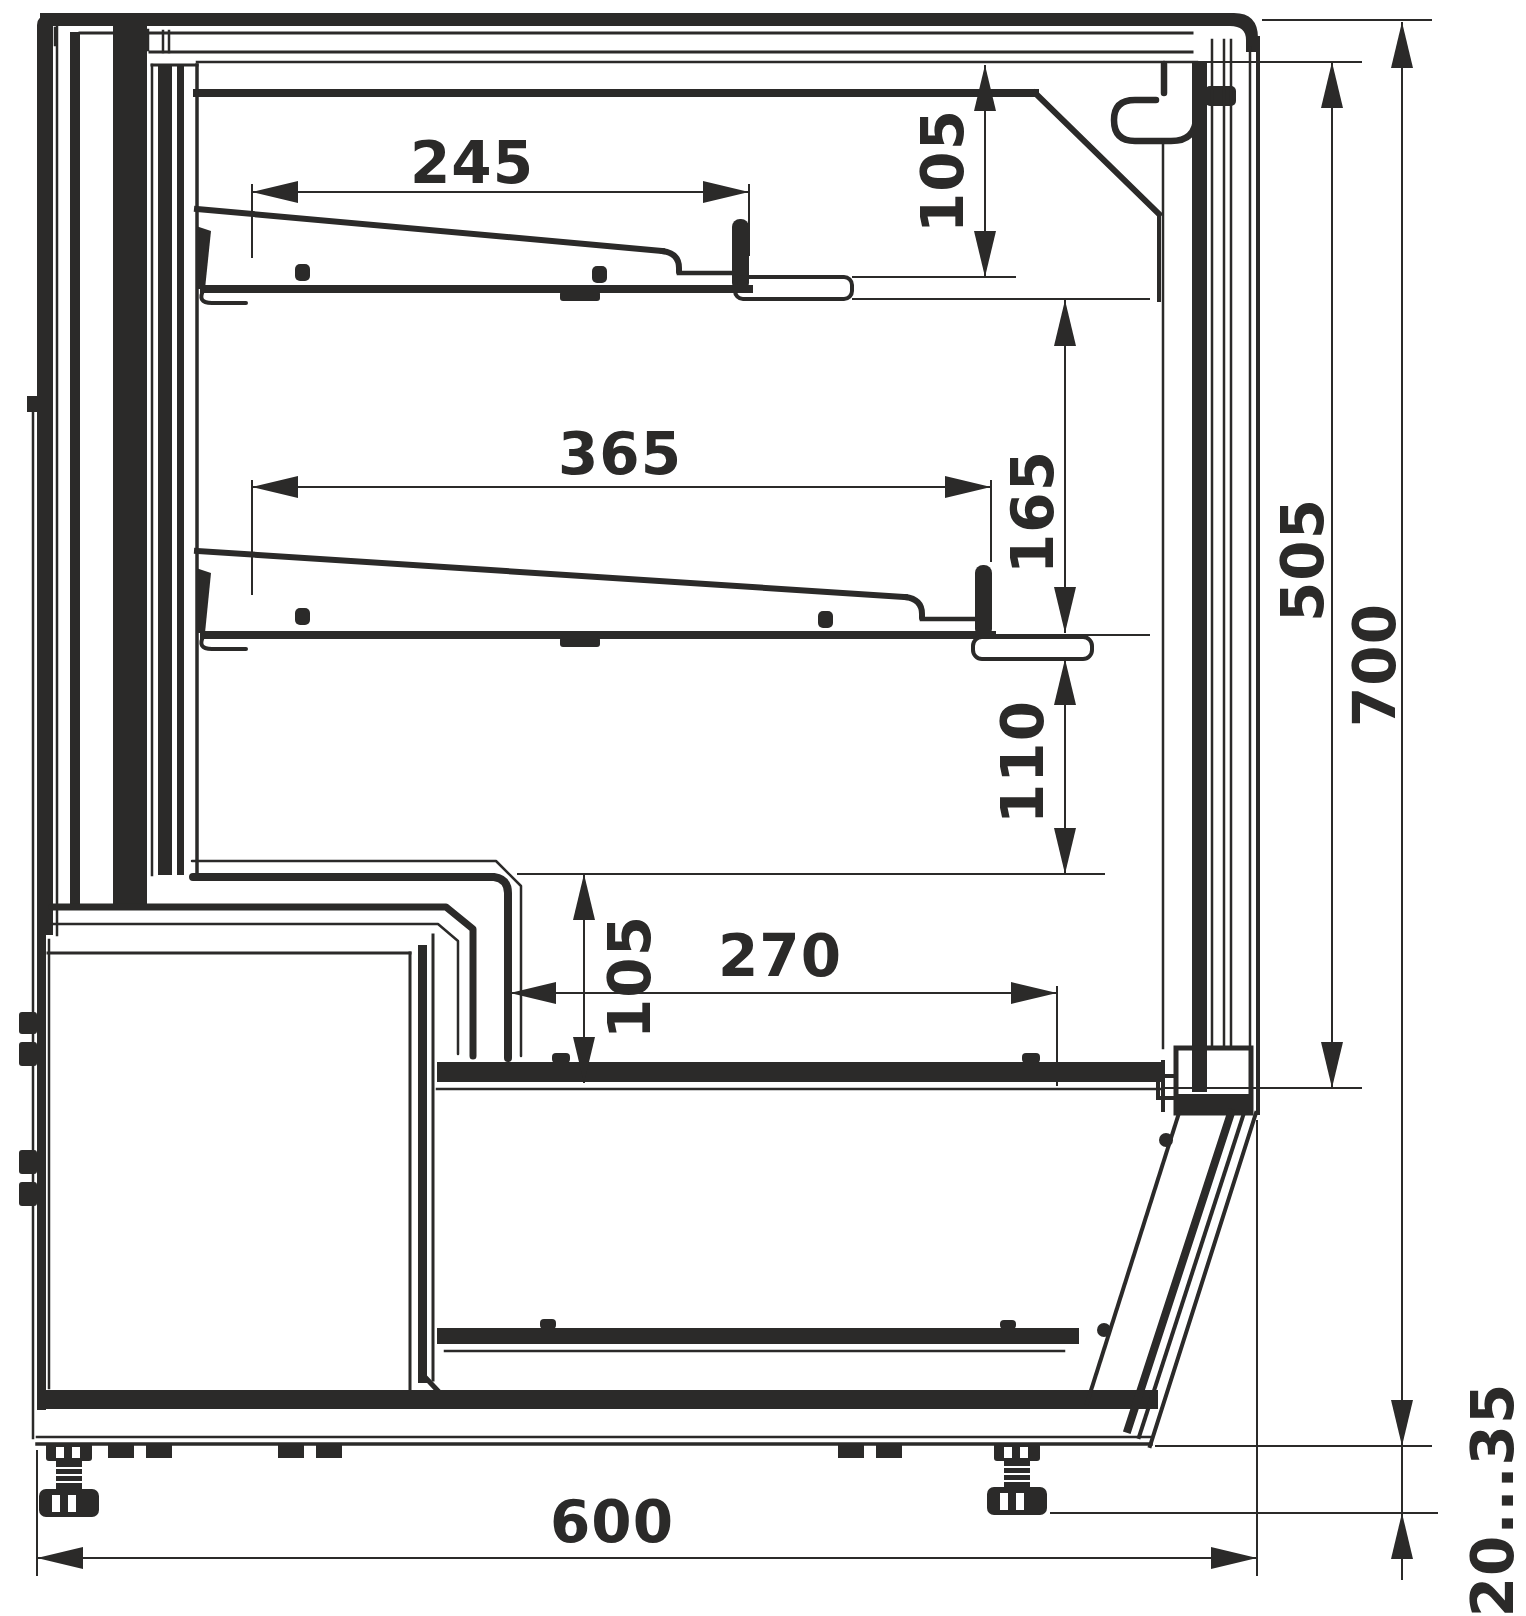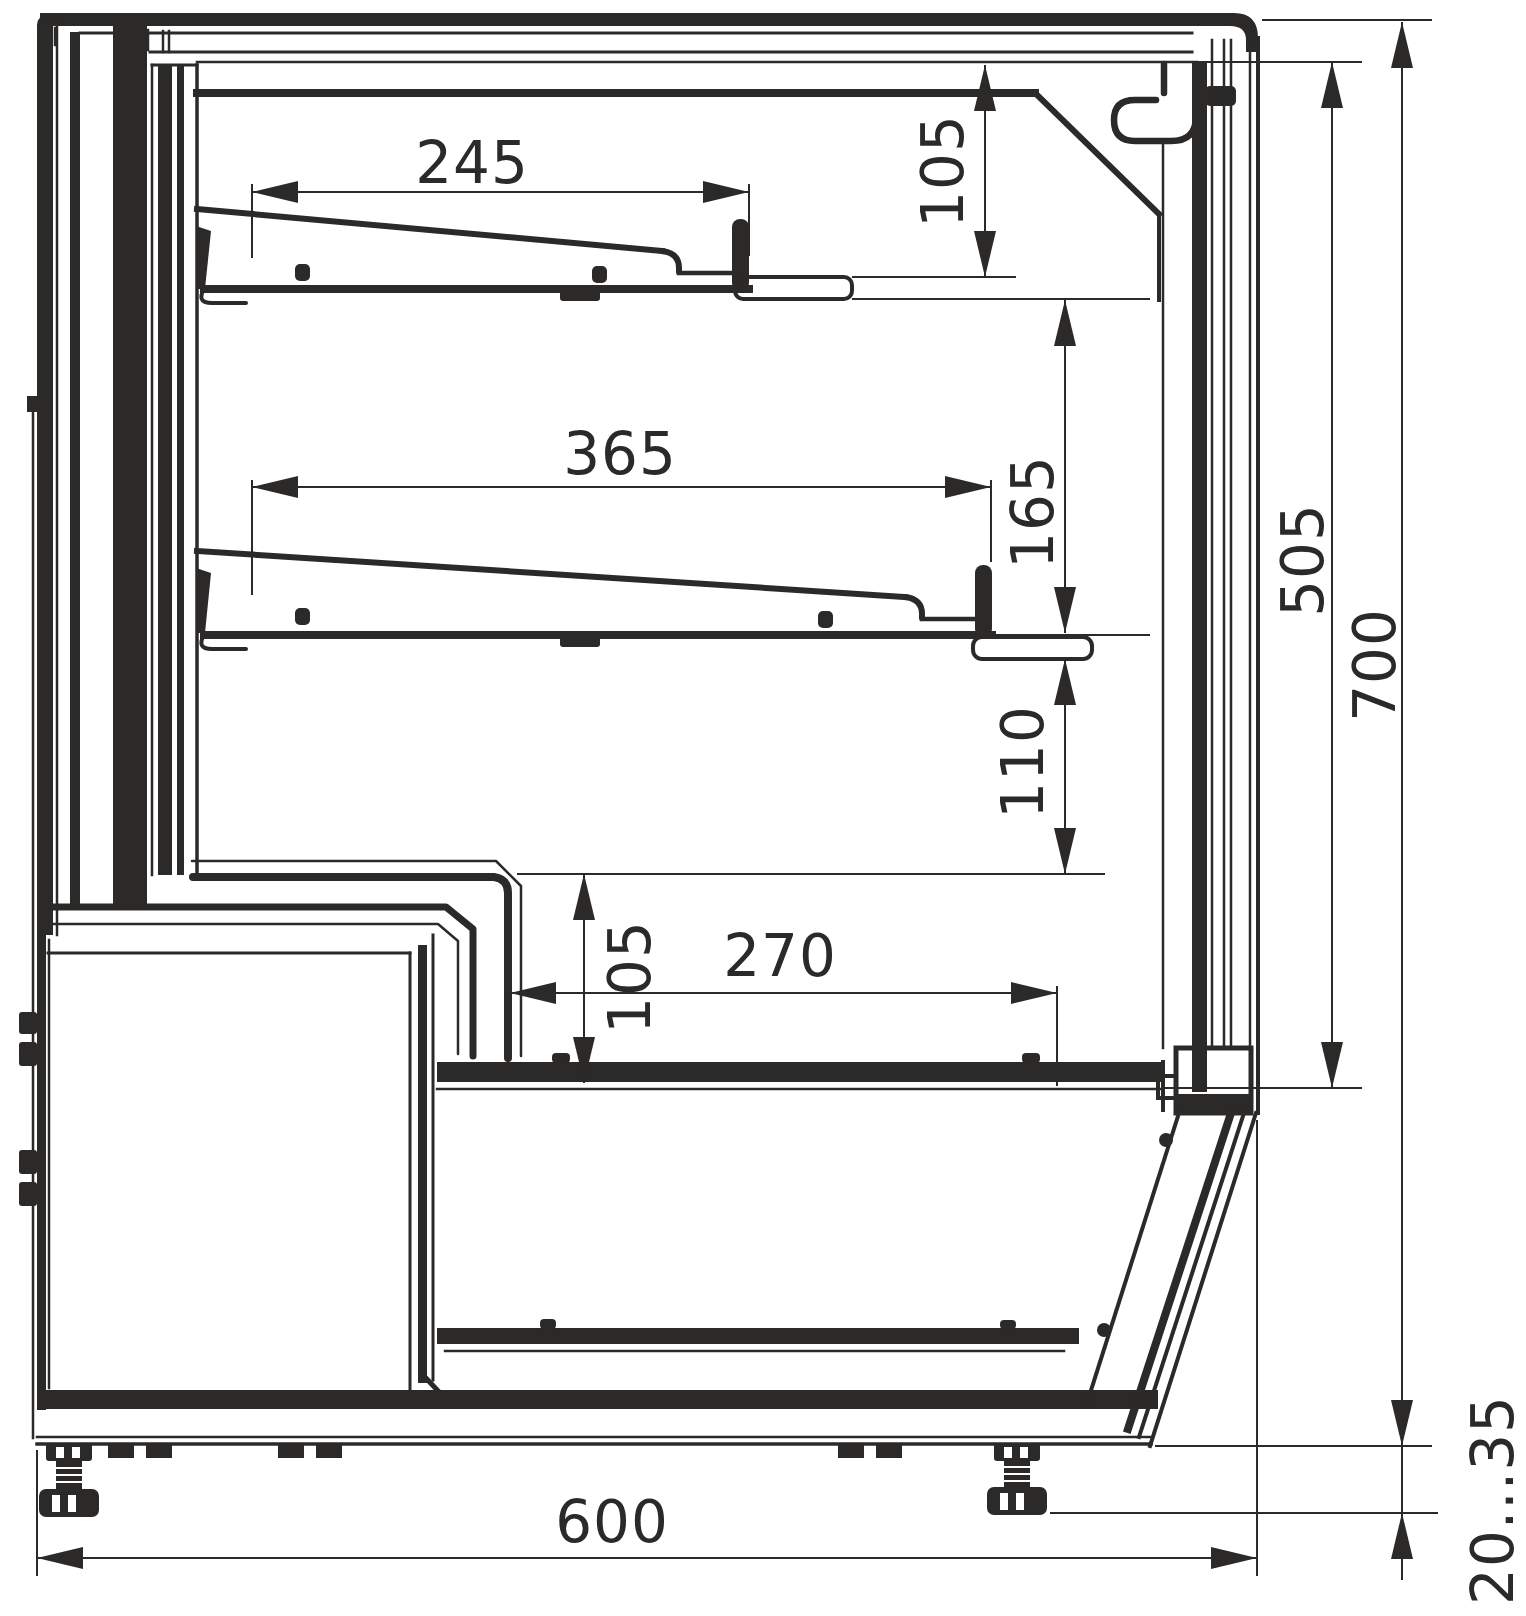--- a/index.html
+++ b/index.html
@@ -1,17 +1,17 @@
 <!DOCTYPE html>
 <html style="--line: #2b2a29; --bg: #ffffff;"><head>
 <meta charset="utf-8">
 <style>
   :root { --line:#2b2a29; --bg:#ffffff; }
   html,body { margin:0; padding:0; background:var(--bg); }
-  .page { width:1526px; height:1616px; background:var(--bg); position:relative; }
+  .page { width:1526px; height:1616px; background:var(--bg); position:relative;font-weight:bold; }
   svg { display:block; }
   .s  { stroke:var(--line); fill:none; stroke-linecap:square; }
   .r  { stroke:var(--line); fill:none; stroke-linecap:round; stroke-linejoin:round; }
   .f  { fill:var(--line); stroke:none; }
   .w  { fill:var(--bg); }
   .dim{ stroke:var(--line); stroke-width:2; fill:none; stroke-linecap:butt; }
   .lbl{ font-family:"DejaVu Sans","Liberation Sans",sans-serif; font-size:58px;
         fill:var(--line); letter-spacing:1px; }
 </style>
 </head>

